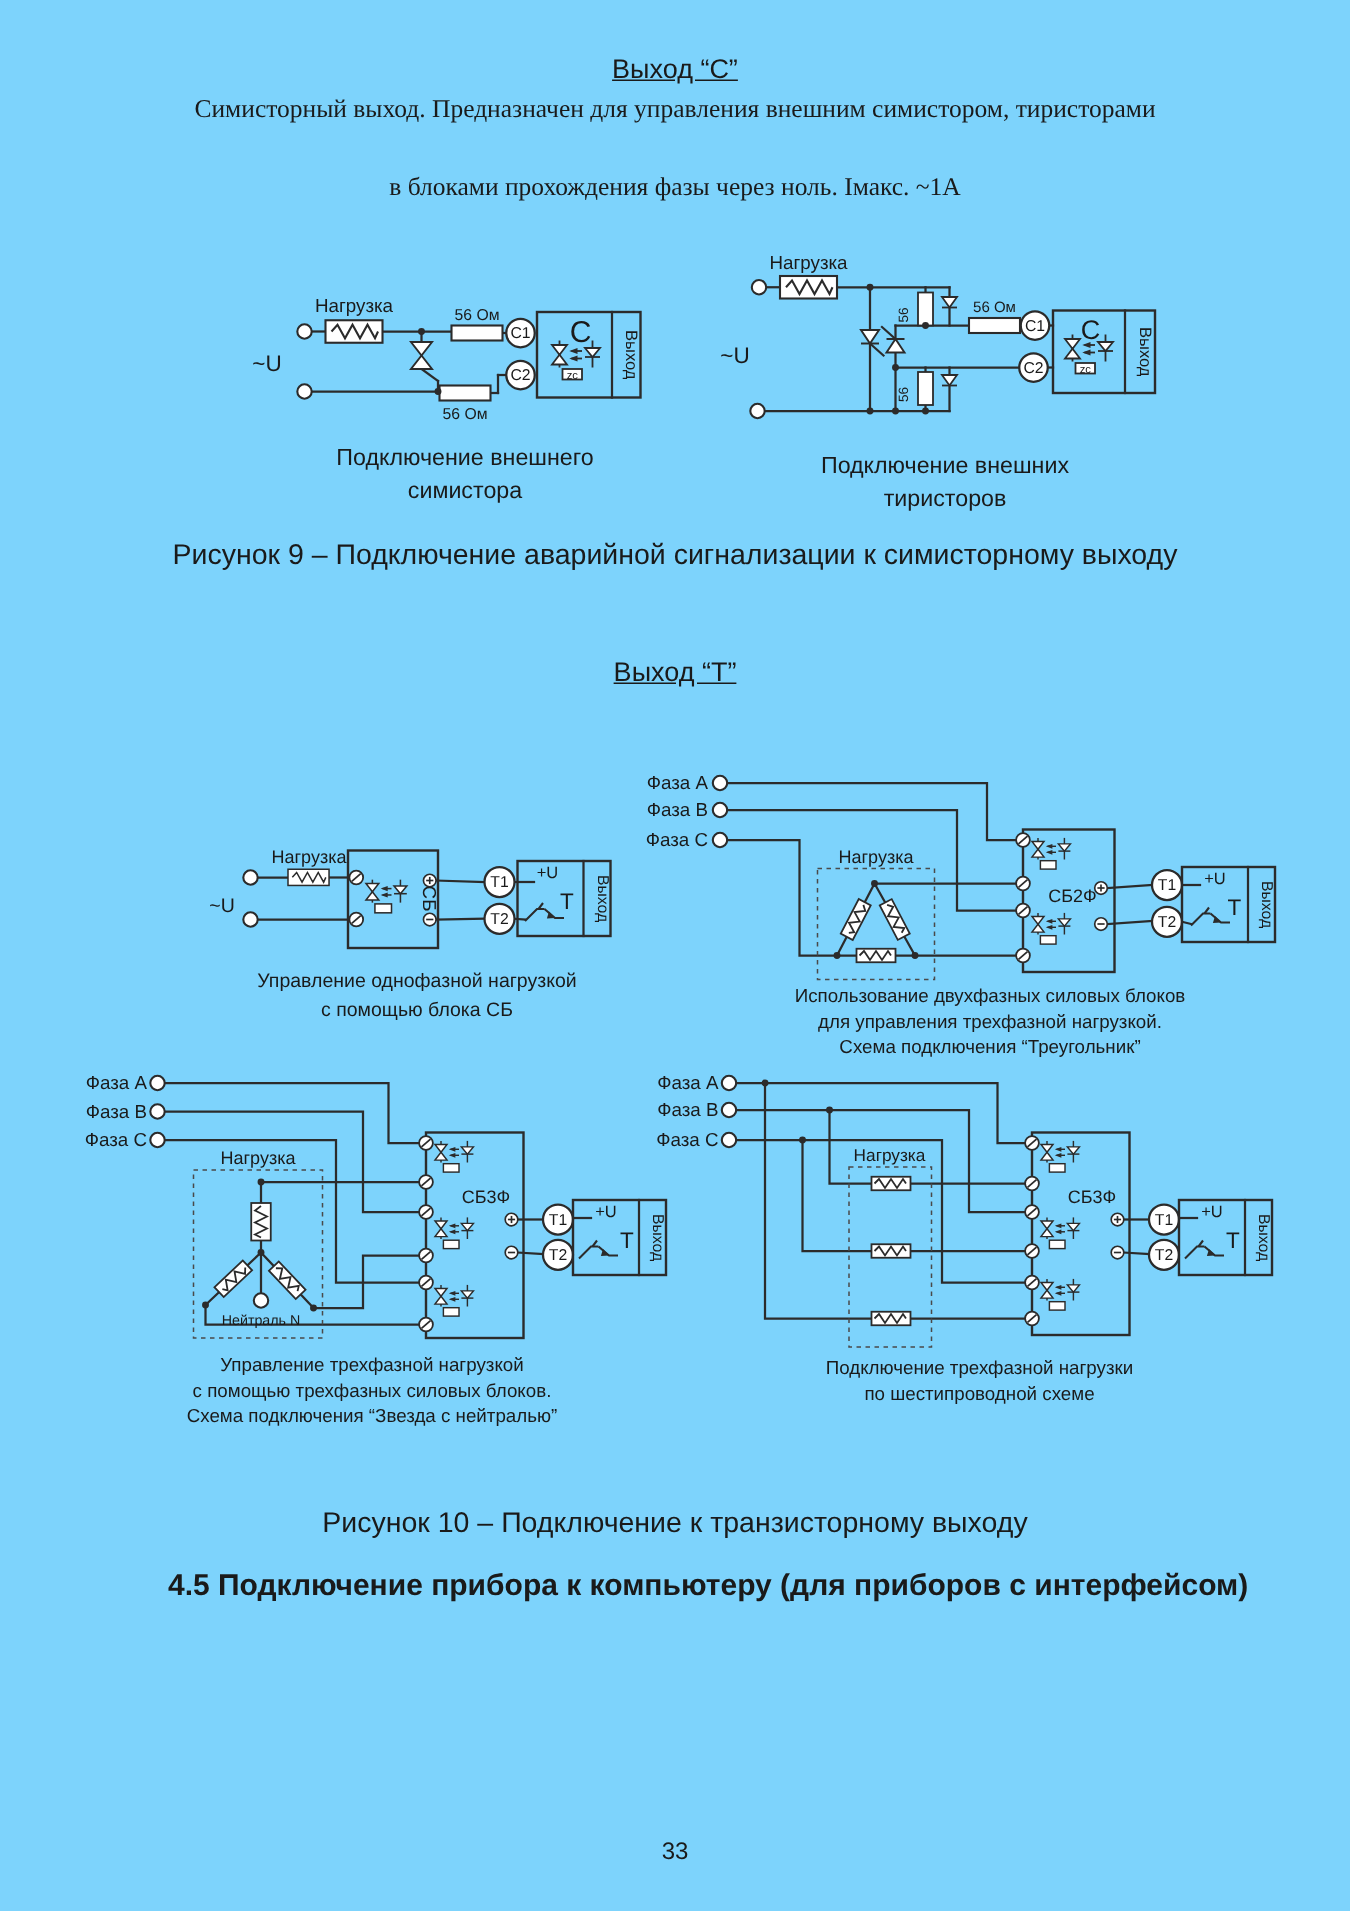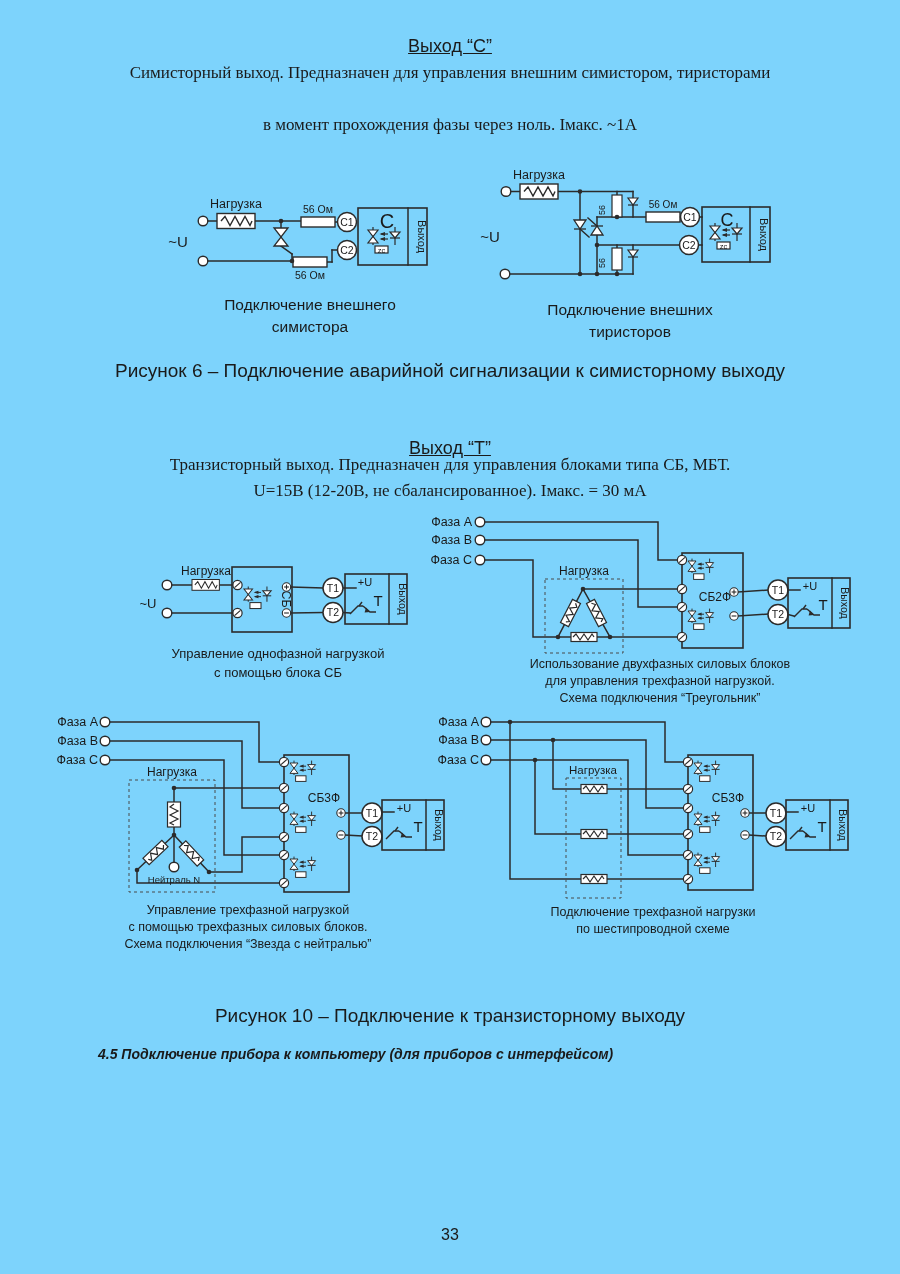--- a/index.html
+++ b/index.html
@@ -3,21 +3,21 @@
 <meta charset="utf-8">
 <style>
   html,body{margin:0;padding:0;background:#ffffff;}
   .page{position:relative;width:900px;height:1274px;background:#7dd3fc;
         font-family:"Liberation Sans",sans-serif;color:#1a1a1a;overflow:hidden;}
   .tcenter{position:absolute;left:0;width:900px;text-align:center;}
   .title{font-size:18px;}
   .title .ul{text-decoration:underline;}
   .body-line{font-size:17px;font-family:Liberation Serif, serif;}
   .figcap{font-size:19px;}
-  .heading{position:absolute;left:98px;font-size:14px;font-weight:bold;font-style:italic;}
+  .heading{position:absolute;left:112px;font-size:20px;font-weight:bold;}
   .para{position:absolute;left:62px;width:786px;font-size:18px;line-height:33px;
         text-align:justify;text-indent:47px;}
   .pagenum{font-size:16px;}
   svg.diagram{position:absolute;overflow:visible;}
   svg text{fill:#1a1a1a;font-family:"Liberation Sans",sans-serif;}
   .w{stroke:#2b2b2b;stroke-width:1.5;fill:none;stroke-linecap:square;}
   .box{fill:none;stroke:#2b2b2b;stroke-width:1.6;}
   .boxd{fill:none;stroke:#4a4a4a;stroke-width:1;stroke-dasharray:3 3;}
   .termc{fill:#fff;stroke:#2b2b2b;stroke-width:1.5;}
 </style>
@@ -96,21 +96,21 @@
     </g>
   </defs>
 </svg>
 
 <div class="page">
 
   <div class="tcenter title" style="top:36px">
     <span class="ul">Выход “С”</span>
   </div>
   <div class="tcenter body-line" style="top:63px">Симисторный выход. Предназначен для управления внешним симистором, тиристорами</div>
-  <div class="tcenter body-line" style="top:115px">в момент прохождения фазы через ноль. Iмакс. ~1А</div>
+  <div class="tcenter body-line" style="top:115px">в блоками прохождения фазы через ноль. Iмакс. ~1А</div>
 
   <svg class="diagram" style="left:140px;top:166px" width="310" height="175" viewBox="0 0 310 175">
     <g class="w">
       <line x1="67.8" y1="55" x2="77" y2="55"></line>
       <line x1="115" y1="55" x2="161" y2="55"></line>
       <line x1="195" y1="56" x2="197.5" y2="56"></line>
       <line x1="141" y1="55" x2="141" y2="62"></line>
       <line x1="141" y1="80" x2="152" y2="88"></line>
       <line x1="152" y1="88" x2="152" y2="96"></line>
       <line x1="67.8" y1="95" x2="153" y2="95"></line>
@@ -197,27 +197,25 @@
     <rect class="box" x="262" y="57" width="68" height="55"></rect>
     <line class="w" x1="310" y1="57" x2="310" y2="112"></line>
     <text x="287" y="76" font-size="18" text-anchor="middle">С</text>
     <use href="#opto" x="270" y="76"></use>
     <text x="283.5" y="98.5" font-size="7.5" text-anchor="middle">zc</text>
     <text transform="translate(320,84.5) rotate(90)" font-size="11" text-anchor="middle">Выход</text>
     <text x="190" y="165" font-size="15.5" text-anchor="middle">Подключение внешних</text>
     <text x="190" y="187" font-size="15.5" text-anchor="middle">тиристоров</text>
   </svg>
 
-  <div class="tcenter figcap" style="top:360px">Рисунок 6 – Подключение аварийной сигнализации к симисторному выходу</div>
+  <div class="tcenter figcap" style="top:360px">Рисунок 9 – Подключение аварийной сигнализации к симисторному выходу</div>
 
   <div class="tcenter title" style="top:438px">
     <span class="ul">Выход “Т”</span>
   </div>
-  <div class="tcenter body-line" style="top:455px">Транзисторный выход. Предназначен для управления блоками типа СБ, МБТ.</div>
-  <div class="tcenter body-line" style="top:481px">U=15В (12-20В, не сбалансированное). Iмакс. = 30 мА</div>
 
   <svg class="diagram" style="left:118px;top:542px" width="305" height="155" viewBox="0 0 305 155">
     <g class="w">
       <line x1="53.8" y1="43" x2="74" y2="43"></line>
       <line x1="101.4" y1="43" x2="114.9" y2="43"></line>
       <line x1="53.8" y1="71" x2="114.9" y2="71"></line>
       <line x1="172.7" y1="45" x2="205" y2="46"></line>
       <line x1="172.7" y1="71" x2="205" y2="70.5"></line>
       <line x1="225" y1="46" x2="238" y2="46"></line>
       <line x1="225" y1="70.5" x2="232" y2="71"></line>

